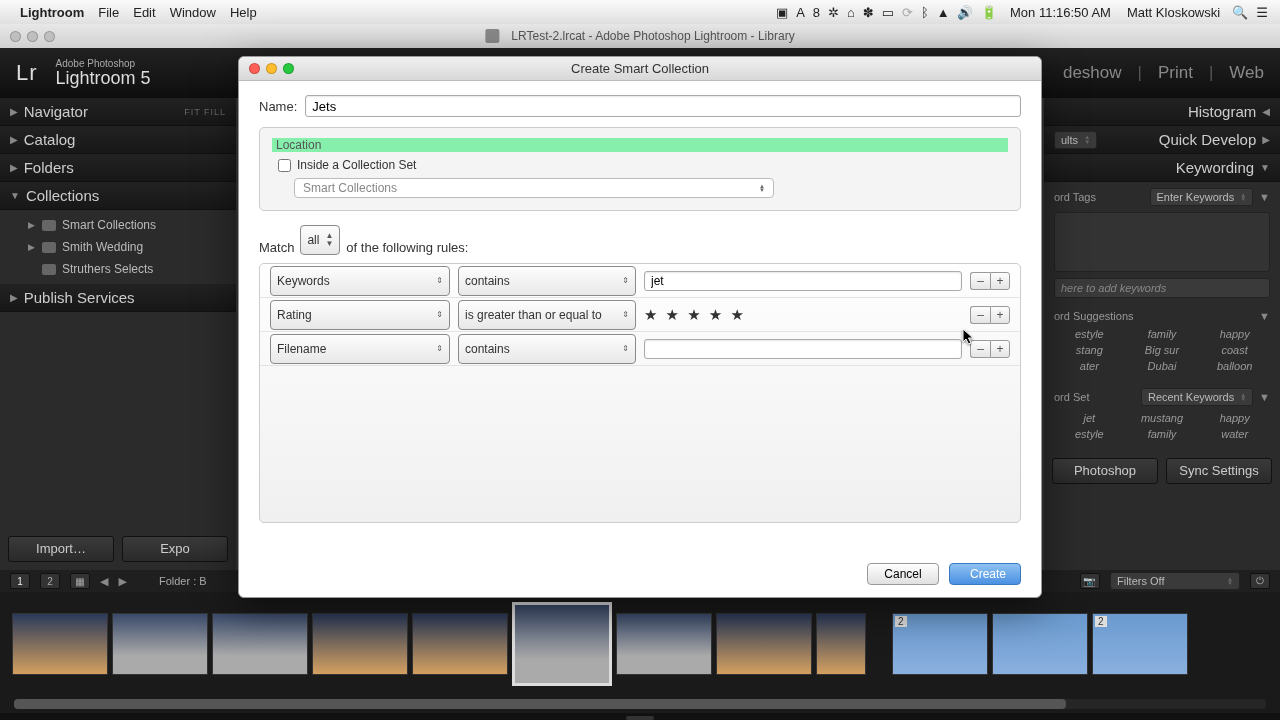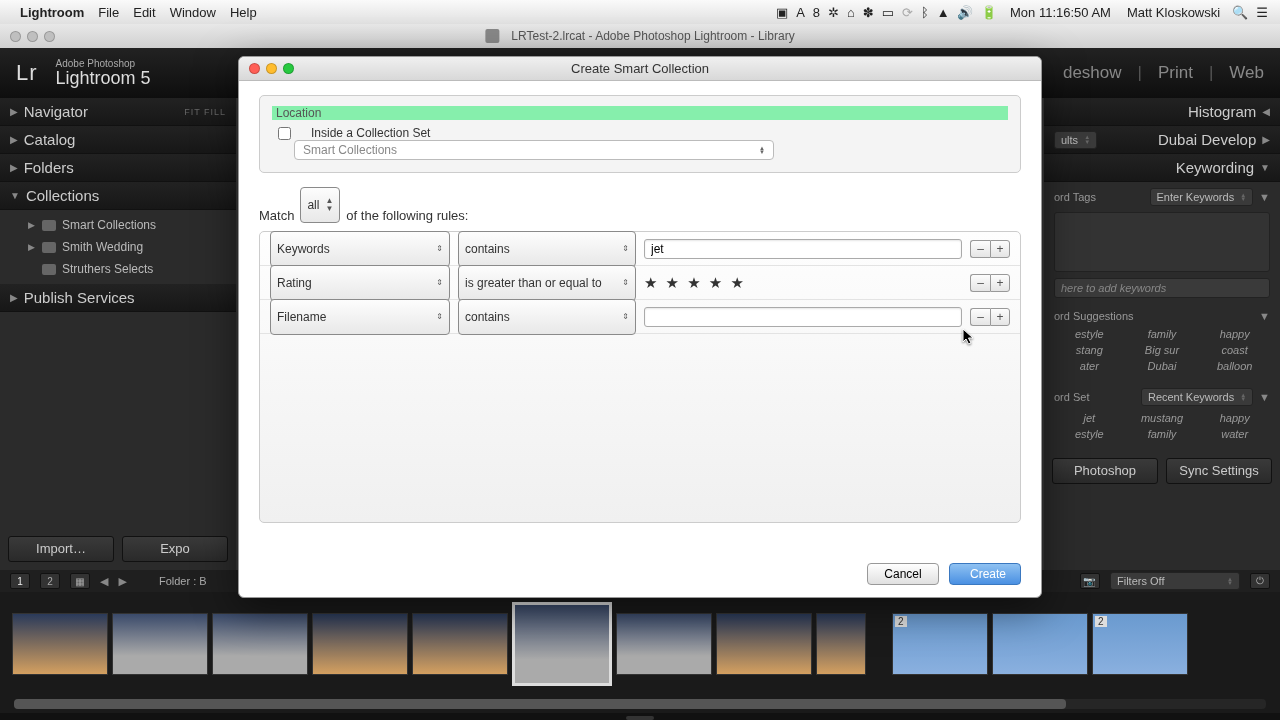--- a/index.html
+++ b/index.html
@@ -79,25 +79,25 @@
 .modal-titlebar .tl.red { background: #ff5f56; } .modal-titlebar .tl.yellow { background: #ffbd2e; } .modal-titlebar .tl.green { background: #27c93f; }
 .modal-titlebar .title { position: absolute; left: 50%; transform: translateX(-50%); font-size: 13px; }
 
 .modal-body { padding: 14px 20px; flex: 1; display: flex; flex-direction: column; }
 .name-row { display: flex; align-items: center; gap: 8px; margin-bottom: 10px; }
 .name-row label { font-size: 13px; }
 .name-row input { flex: 1; height: 22px; border: 1px solid #aaa; border-radius: 3px; padding: 0 6px; font-size: 13px; box-shadow: inset 0 1px 2px rgba(0,0,0,0.1); }
 
 .fieldset { border: 1px solid #ccc; border-radius: 5px; padding: 10px 12px 12px; margin-bottom: 14px; background: #f4f4f4; }
 .fieldset legend, .fieldset .legend { font-size: 12px; color: #555; padding: 0 4px; background: #86efac; margin-bottom: 6px; display: block; }
-.check-row { display: flex; align-items: center; gap: 20px; margin-bottom: 0; padding-left: 6px; }
+.check-row { display: flex; align-items: center; gap: 6px; margin-bottom: 6px; padding-left: 6px; }
 .collset-select { margin-left: 22px; width: 480px; height: 20px; background: #fff; border: 1px solid #bbb; border-radius: 4px; padding: 0 8px; font-size: 12px; color: #888; display: flex; align-items: center; justify-content: space-between; }
 
 .match-row { display: flex; align-items: flex-end; gap: 6px; font-size: 13px; margin-bottom: 8px; }
-.mini-select { height: 36px; border: 1px solid #8a8a8a; border-radius: 4px; background: linear-gradient(#fdfdfd,#e8e8e8); padding: 0 6px; font-size: 12px; display: inline-flex; align-items: center; gap: 6px; }
+.mini-select { height: 30px; border: 1px solid #8a8a8a; border-radius: 4px; background: linear-gradient(#fdfdfd,#e8e8e8); padding: 0 6px; font-size: 12px; display: inline-flex; align-items: center; gap: 6px; }
 .mini-select .arrows { font-size: 8px; line-height: 1; color: #555; }
 
 .rules-box { border: 1px solid #ccc; border-radius: 5px; background: linear-gradient(#fefefe,#f0f0f0); flex: 1; margin-bottom: 14px; display: flex; flex-direction: column; }
 .rule-row { display: flex; align-items: center; height: 34px; padding: 0 10px; gap: 8px; border-bottom: 1px solid #e3e3e3; }
 .rule-row:last-of-type { border-bottom: none; }
 .rule-attr { width: 180px; }
 .rule-op { width: 178px; }
 .rule-val { flex: 1; }
 .rule-val input { width: 100%; height: 20px; border: 1px solid #aaa; border-radius: 3px; padding: 0 6px; font-size: 12px; box-shadow: inset 0 1px 2px rgba(0,0,0,0.1); }
 .stars { font-size: 15px; letter-spacing: 2px; color: #333; }
@@ -233,21 +233,21 @@
           <span class="right-tri">◀</span>
       </div>
       <div class="panel-header" style="justify-content:flex-end">
         <span style="margin-right:auto" class="kw-select">
             <span>ults</span>
             <span class="arrow-updn">
               <span>▲</span>
               <span>▼</span>
             </span>
           </span>
-        <span>Dubai Develop</span>
+        <span>Quick Develop</span>
           <span class="right-tri">▶</span>
       </div>
       <div class="panel-header" style="justify-content:flex-end">
         <span>Keywording</span>
           <span class="right-tri">▼</span>
       </div>
       <div class="kw-area">
         <div class="kw-row">
           <span>ord Tags</span>
           <span class="kw-select" style="margin-left:auto">
@@ -357,20 +357,24 @@
 <div class="modal">
   <div class="modal-titlebar">
     <div class="traffic-lights">
       <div class="tl red"></div>
       <div class="tl yellow"></div>
       <div class="tl green"></div>
     </div>
     <div class="title">Create Smart Collection</div>
   </div>
   <div class="modal-body">
+    <div class="name-row">
+      <label>Name:</label>
+      <input type="text" value="Jets" style="">
+    </div>
 
     <div class="fieldset">
       <span class="legend">Location</span>
       <div class="check-row">
         <input type="checkbox" style="">
         <span>Inside a Collection Set</span>
       </div>
       <div class="collset-select">
         <span>Smart Collections</span>
         <span class="arrow-updn">

